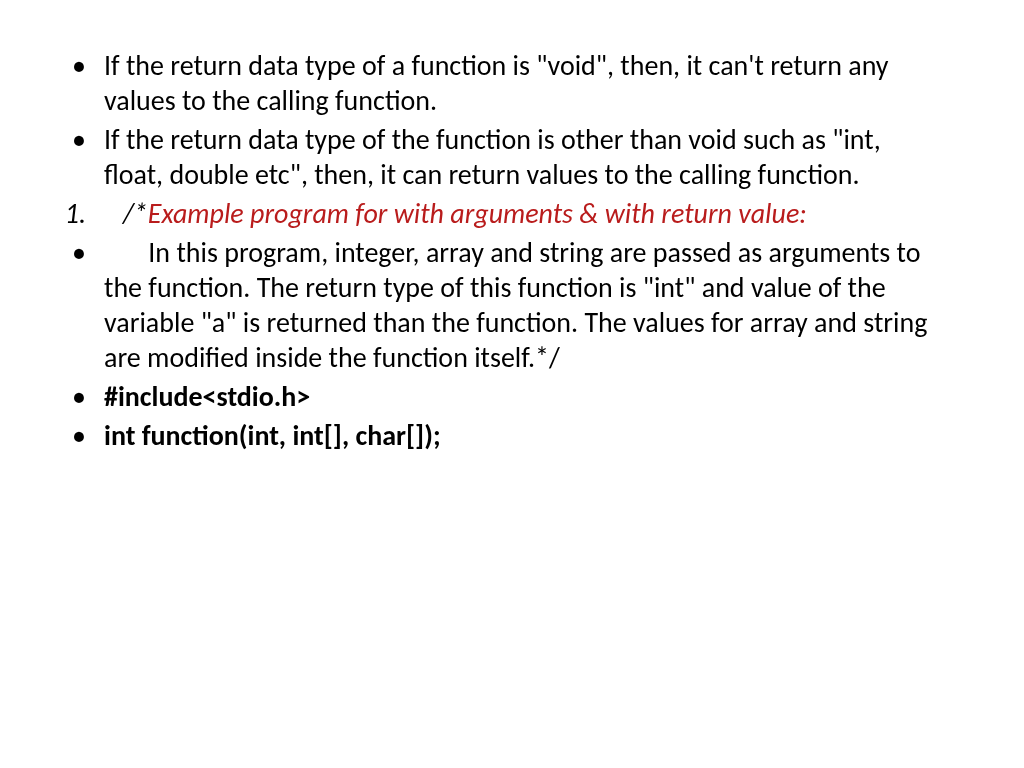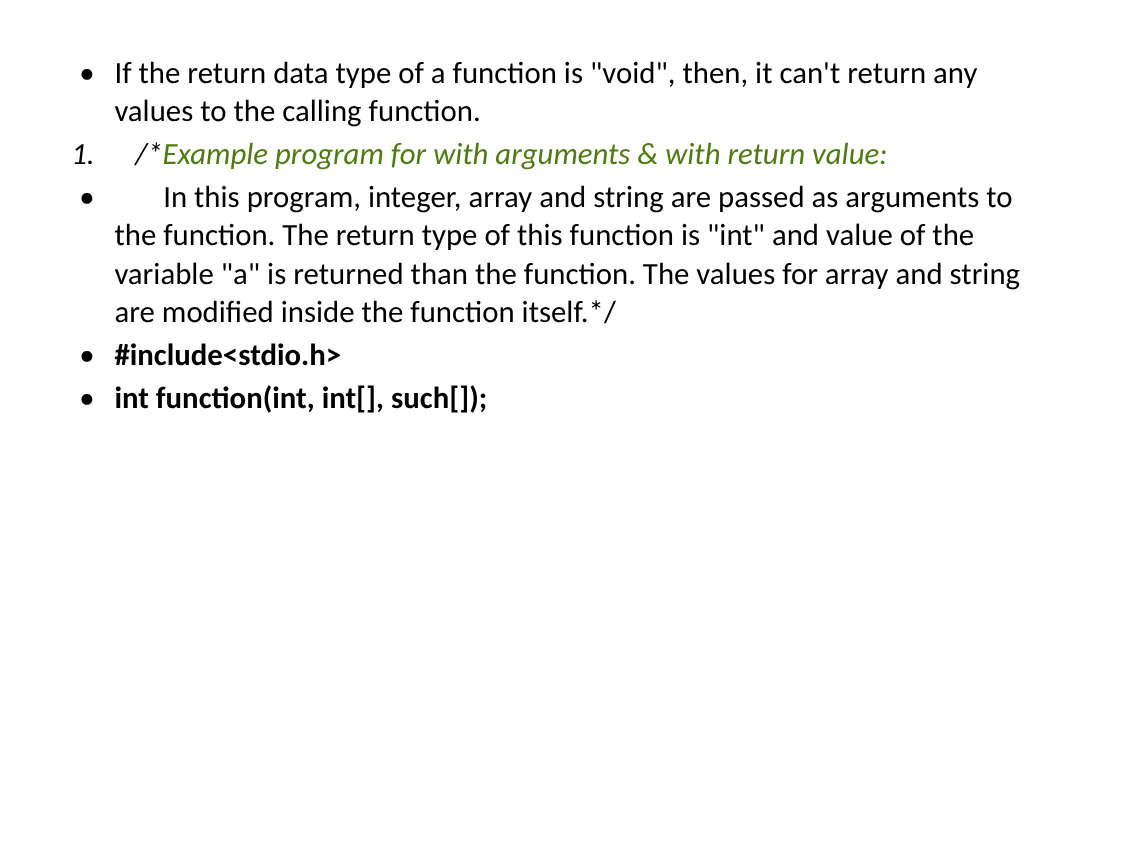--- a/index.html
+++ b/index.html
@@ -42,38 +42,41 @@
     position: absolute;
     left: -18px;
     top: 0;
     font-size: 28px;
     font-style: italic;
     color: #000;
     width: 44px;
     text-align: right;
   }
   .italic { font-style: italic; }
-  .blue { color: #4d7c0f; }
+  .blue { color: #b91c1c; }
   .bold { font-weight: bold; margin-top: 22px; }
   .indent-text { display: inline; }
 </style>
 </head>
 <body>
 
 <div class="slide">
   <ul class="content-list">
     <li class="bullet">
       <span>If the return data type of a function is "void", then, it can't return any values to the calling function.</span>
     </li>
+    <li class="bullet">
+      <span>If the return data type of the function is other than void such as "int, float, double etc", then, it can return values to the calling function.</span>
+    </li>
     <li class="numbered" data-marker="1.">
       <span class="italic" style="white-space:pre;">   /*</span><span class="italic blue">Example program for with arguments &amp; with return value:</span>
     </li>
     <li class="bullet">
       <span class="indent-text" style="white-space:pre-wrap;">       In this program, integer, array and string are passed as arguments to the function. The return type of this function is "int" and value of the variable "a" is returned than the function. The values for array and string are modified inside the function itself.*/</span>
     </li>
     <li class="bullet">
       <span class="bold">#include&lt;stdio.h&gt;</span>
     </li>
     <li class="bullet">
-      <span class="bold">int function(int, int[], such[]);</span>
+      <span class="bold">int function(int, int[], char[]);</span>
     </li>
   </ul>
 </div>
 
 </body></html>

